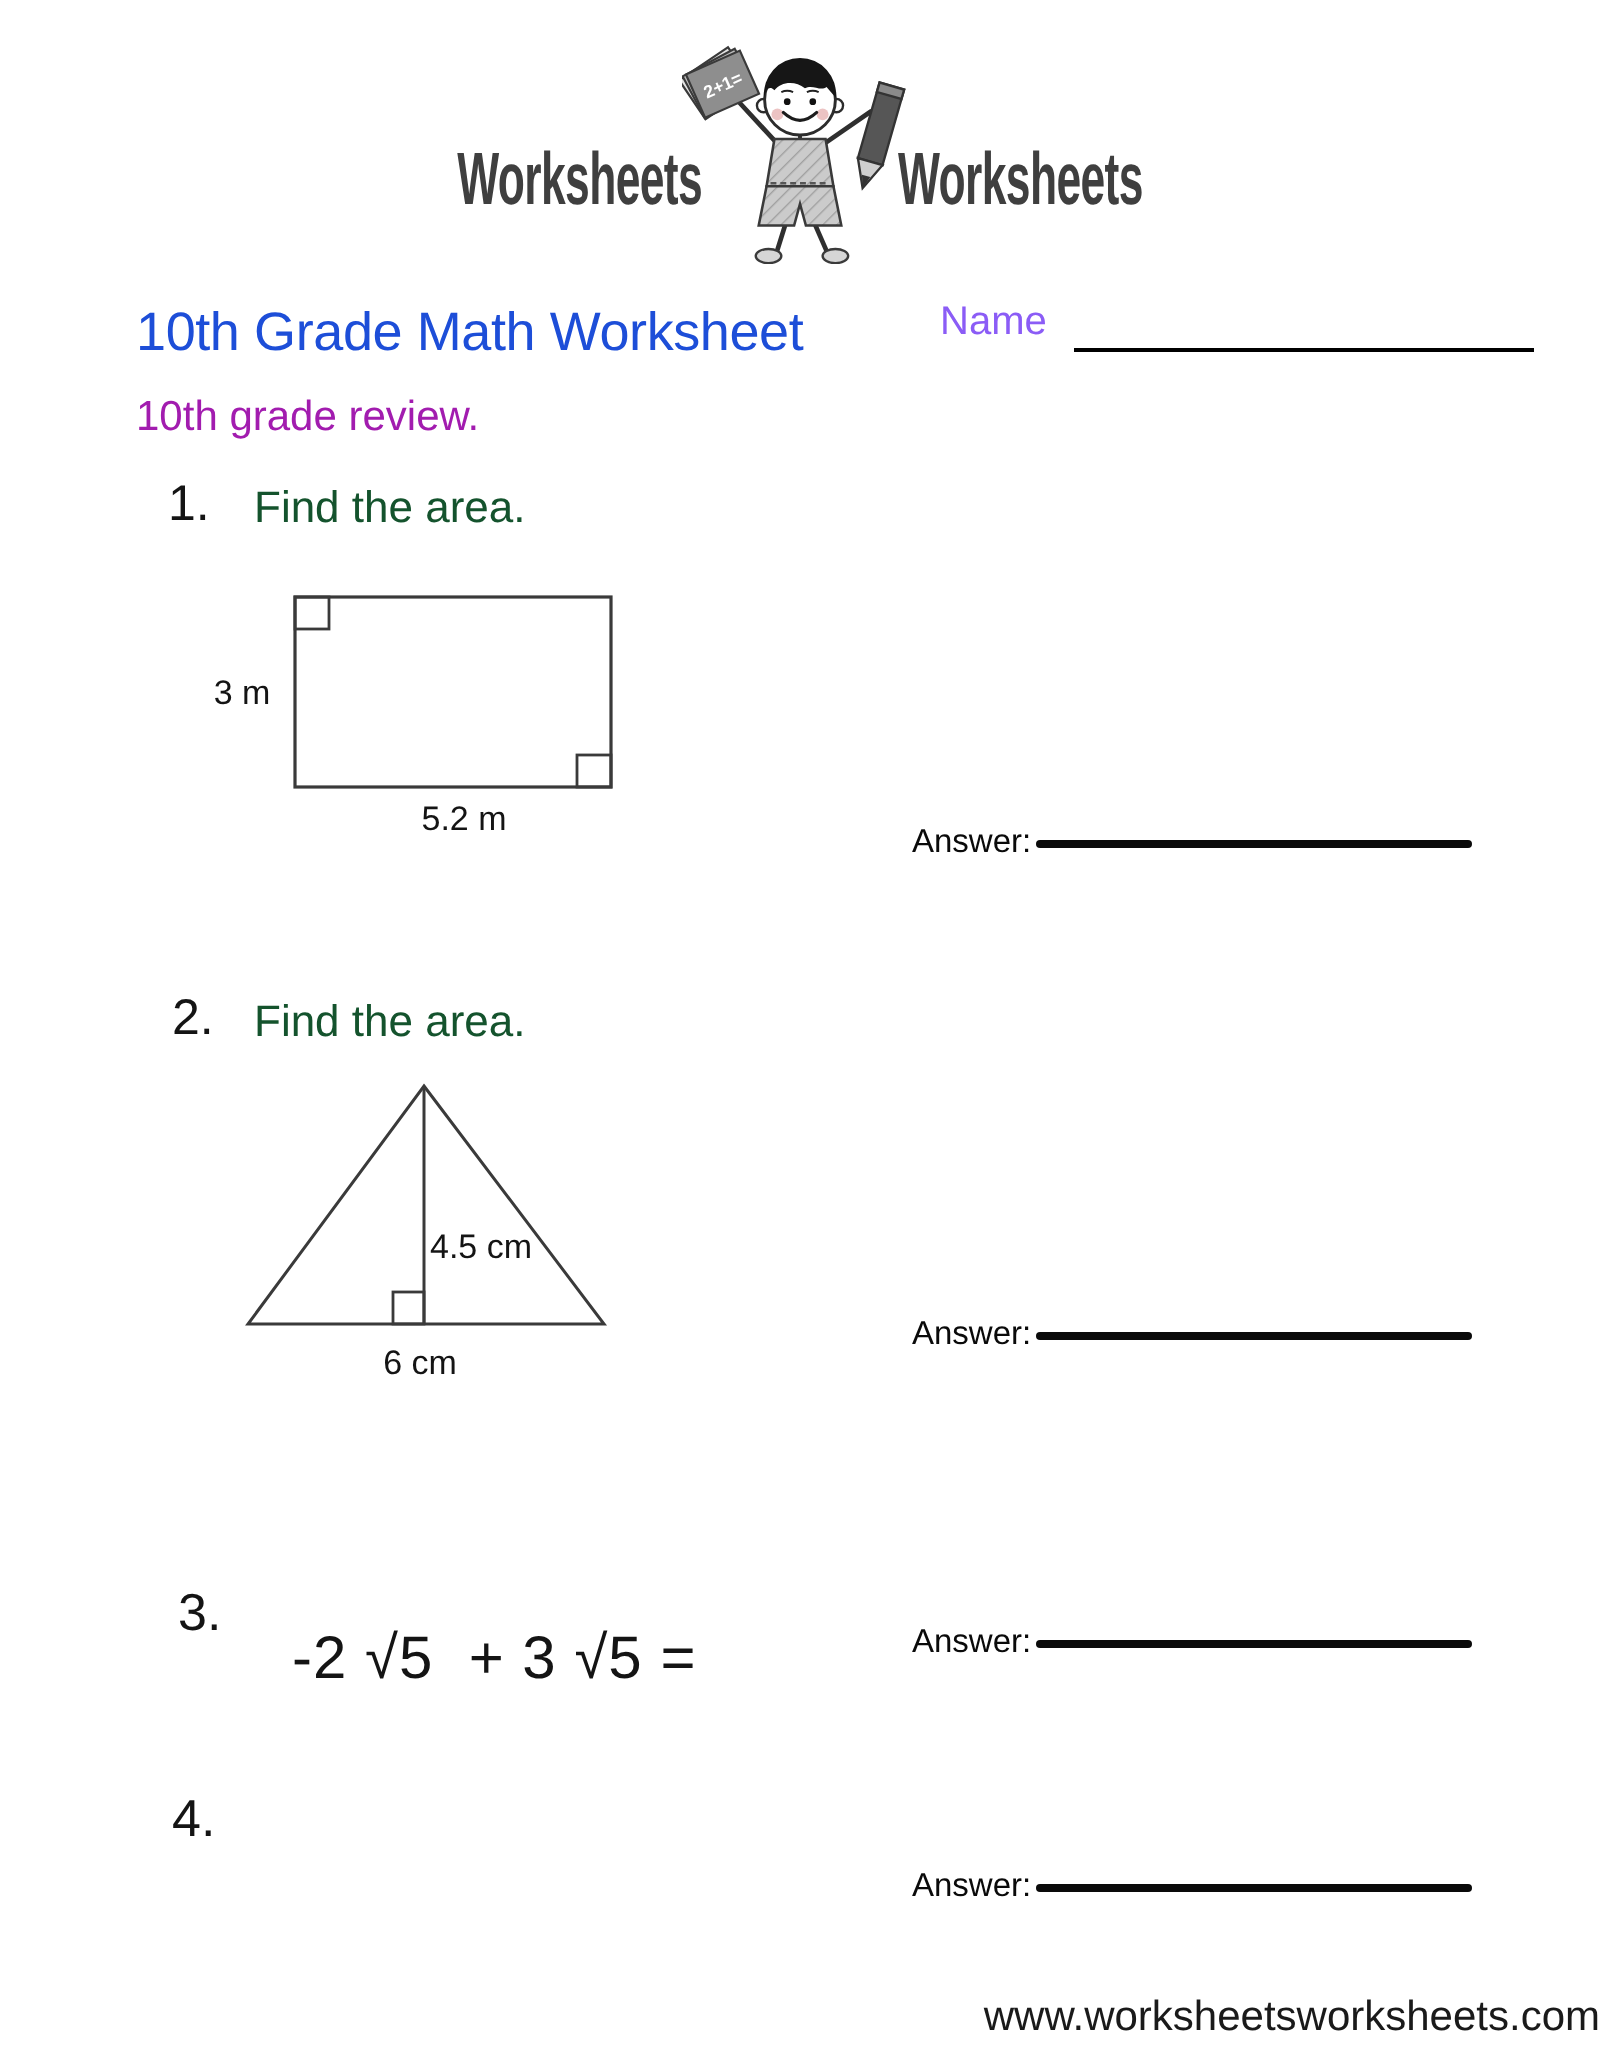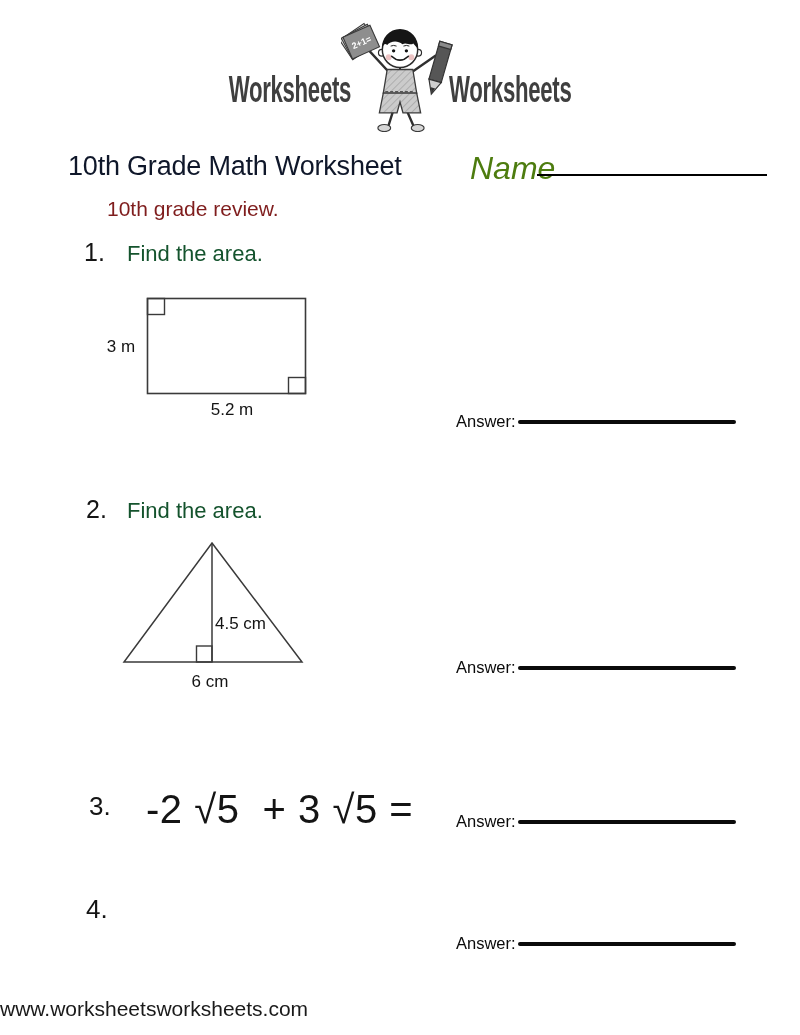--- a/index.html
+++ b/index.html
@@ -15,35 +15,35 @@
     display:flex; justify-content:center; align-items:flex-end;
   }
   .logo-word {
     font-size:37px; font-weight:700; color:#3f3f3f; line-height:1;
     margin-bottom:24px; letter-spacing:-0.5px; white-space:nowrap;
   }
   .logo-word.lw-left  { transform:scaleX(0.60); transform-origin:100% 80%; }
   .logo-word.lw-right { transform:scaleX(0.60); transform-origin:0% 80%; }
   .mascot { width:118px; height:124px; flex:none; margin:0 -10px; }
   
-  .title    { position:absolute; left:68px;  top:151px; font-size:27px; letter-spacing:-0.2px; color:#0f172a;text-align:right; }
-  .name-lbl { position:absolute; left:470px; top:150px; font-size:32px; color:#4d7c0f;font-style:italic; }
-  .subtitle { position:absolute; left:68px;  top:197px; font-size:21px; color:#7f1d1d;margin-left:39px; }
+  .title    { position:absolute; left:68px;  top:151px; font-size:27px; letter-spacing:-0.2px; color:#1d4ed8;text-align:right; }
+  .name-lbl { position:absolute; left:470px; top:150px; font-size:20px; color:#8b5cf6; }
+  .subtitle { position:absolute; left:68px;  top:197px; font-size:21px; color:#a21caf; }
   .hline { position:absolute; background:#000; }
   .name-line   { left:537px; top:174px; width:230px; height:2px; }
   .answer-line { width:218px; height:3.5px; border-radius:2px; background:#0a0a0a; }
   
   .pnum    { position:absolute; font-size:25px; color:#141414; }
   .pnum.big{ font-size:26px; }
   .prompt  { position:absolute; font-size:22px; color:#14532d; }
-  .expr    { position:absolute; font-size:40px; color:#141414; white-space:pre; letter-spacing:0.5px; }
+  .expr    { position:absolute; font-size:30px; color:#141414; white-space:pre; letter-spacing:0.5px;margin-top:26px; }
   .ans-lbl { position:absolute; font-size:16.5px; color:#0a0a0a; }
   .fig     { position:absolute; }
   .fig text{ font-family:"Liberation Sans","DejaVu Sans",sans-serif; font-size:17px; fill:#141414; }
-  .footer  { position:absolute; left:0; right:0; top:997px; text-align:left; font-size:21px; color:#1a1a1a; }
+  .footer  { position:absolute; left:0; right:0; top:997px; text-align:right; font-size:21px; color:#1a1a1a; }
 </style>
 </head>
 <body>
 
 <div class="page">
 
   <div class="logo-row">
     <span class="logo-word lw-left">Worksheets</span>
 
     <svg class="mascot" viewBox="0 0 120 125" aria-hidden="true">

